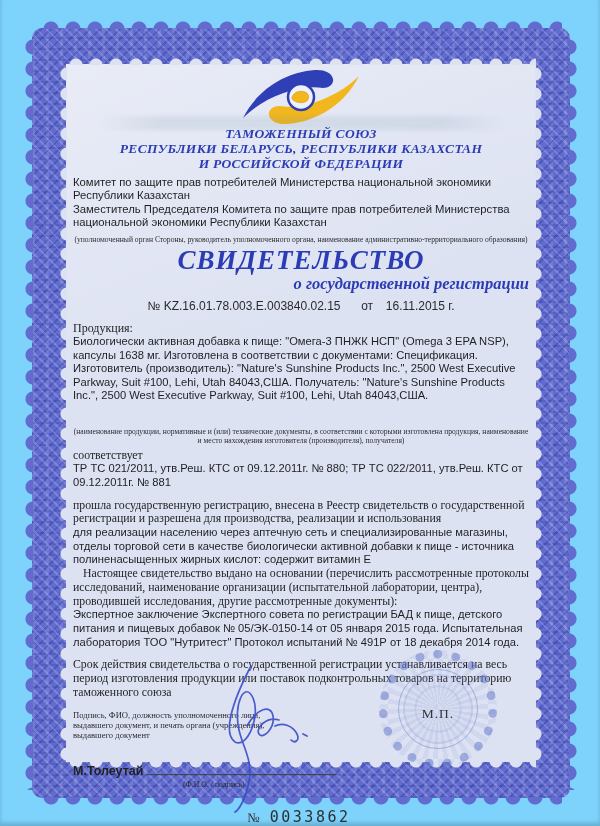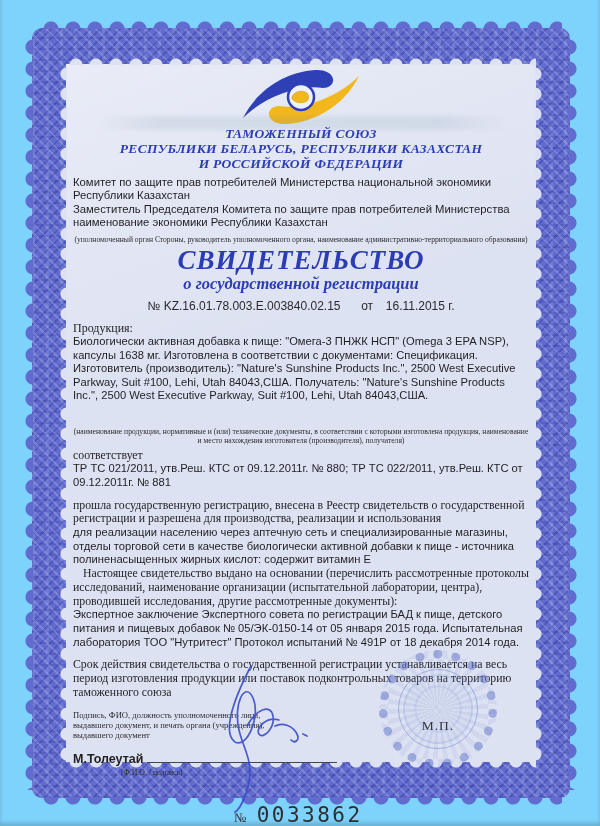--- a/index.html
+++ b/index.html
@@ -87,21 +87,21 @@
     text-align:center; font-family:Liberation Serif, serif;
     font-size:7.6px; line-height:9px; color:#2c2c30; margin-top:6px;
   }
 
   .title-main {
     text-align:center; color:#2b3cb4; font-family:"Liberation Serif", serif;
     font-weight:bold; font-style:italic; font-size:27px; line-height:29px;
     letter-spacing:1px; margin-top:2px;
   }
   .title-sub {
-    text-align:center; color:#2b3cb4; font-family:"Liberation Serif", serif;
+    text-align:right; color:#2b3cb4; font-family:"Liberation Serif", serif;
     font-weight:bold; font-style:italic; font-size:16.5px; line-height:18px;
   }
 
   .regline { text-align:center; font-size:12px; margin-top:7px; color:#2a2a2e; }
   .regline .gap { display:inline-block; width:14px; }
 
   .product-label { font-family:"Liberation Serif", serif; font-size:12px; margin-top:8px; }
   .paragraph-sans { font-size:11.2px; line-height:13.6px; }
   .paragraph-serif { font-family:"Liberation Serif", serif; font-size:11.8px; line-height:13.8px; }
   .indent { text-indent:10px; }
@@ -109,51 +109,51 @@
   .spacer-lg { height:24px; }
   .spacer-sm { height:9px; }
 
   .compliance-label { font-family:"Liberation Serif", serif; font-size:11.8px; margin-top:4px; }
 
   
   .footer { position:relative; margin-top:10px; height:120px; }
   .sig-caption {
     font-family:"Liberation Serif", serif; font-size:8.6px; line-height:10px; color:#2c2c30;
   }
-  .sig-name-row { margin-top:11px; width:300px; }
+  .sig-name-row { margin-top:23px; width:300px; }
   .sig-name { font-size:12.5px; font-weight:bold; color:#222; display:inline-block; }
   .sig-line { display:inline-block; width:190px; border-bottom:1px solid #44464e; height:12px; }
   .sig-under {
-    font-family:"Liberation Serif", serif; font-size:7.8px; color:#2c2c30; margin-left:48px;
+    font-family:"Liberation Serif", serif; font-size:7.8px; color:#2c2c30; margin-left:110px;
   }
   .signature-svg { position:absolute; left:140px; top:-46px; pointer-events:none; }
 
   .stamp {
     position:absolute; right:32px; top:-60px; width:118px; height:118px;
     border-radius:50%;
     border:9px dotted rgba(108,126,205,.55);
     background:
       repeating-conic-gradient(rgba(120,140,210,.12) 0 6deg, rgba(120,140,210,0) 6deg 12deg),
       radial-gradient(circle, rgba(150,165,220,.10) 0 30%, rgba(120,140,210,.22) 31% 33%, rgba(150,165,220,.08) 34% 46%, rgba(120,140,210,.25) 47% 49%, rgba(150,165,220,0) 50%);
   }
   .stamp-inner-ring {
     position:absolute; inset:10px; border-radius:50%;
     border:1.5px solid rgba(108,126,205,.5);
   }
   .stamp-label {
-    position:absolute; top:60px; left:0; right:0; text-align:center;
+    position:absolute; top:48px; left:0; right:0; text-align:center;
     font-family:"Liberation Serif", serif; font-size:13.5px; color:#33343c; letter-spacing:1px;
   }
 
   .serial {
     position:absolute; left:50%; transform:translateX(-52%); bottom:4px;
     color:#2e2e31; white-space:nowrap;
   }
   .serial .sign { font-family:"Liberation Serif", serif; font-size:13px; margin-right:10px; }
-  .serial .num { font-family:"DejaVu Sans Mono", monospace; font-size:21px; letter-spacing:2.5px; }
+  .serial .num { font-family:"DejaVu Sans Mono", monospace; font-size:15px; letter-spacing:2.5px; }
 </style>
 </head>
 <body>
 
 <div class="paper">
 
   <div class="frame">
     <div class="sc sc-top"></div>
     <div class="sc sc-bottom"></div>
     <div class="sc sc-left"></div>
@@ -174,21 +174,21 @@
         <path d="M122 8 C108 36 80 54 50 56 C40 56.5 33 53 32 47 C31 42 36 38 42 38 C68 42 102 28 122 8 Z" fill="#f3b71e"></path>
         <circle cx="64" cy="29" r="13" fill="#eef1fb" stroke="#2f3fb6" stroke-width="2.5"></circle>
         <path d="M55 29 C57 24 63 22 68 24 C72 25.5 73 30 70 33 C66 36 58 35 55 31 Z" fill="#f3b71e" stroke="#caa10f" stroke-width="0.6"></path>
       </svg>
 
       <div class="hdr">ТАМОЖЕННЫЙ СОЮЗ</div>
       <div class="hdr">РЕСПУБЛИКИ БЕЛАРУСЬ, РЕСПУБЛИКИ КАЗАХСТАН</div>
       <div class="hdr">И РОССИЙСКОЙ ФЕДЕРАЦИИ</div>
 
       <div class="authority">Комитет по защите прав потребителей Министерства национальной экономики Республики Казахстан</div>
-      <div class="authority">Заместитель Председателя Комитета по защите прав потребителей Министерства наименование экономики Республики Казахстан</div>
+      <div class="authority">Заместитель Председателя Комитета по защите прав потребителей Министерства национальной экономики Республики Казахстан</div>
 
       <div class="small-caption">(уполномоченный орган Стороны, руководитель уполномоченного органа, наименование административно-территориального образования)</div>
 
       <div class="title-main">СВИДЕТЕЛЬСТВО</div>
       <div class="title-sub">о государственной регистрации</div>
 
       <div class="regline">
         <span>№</span>
         <span>KZ.16.01.78.003.E.003840.02.15</span>
         <span class="gap"></span>

